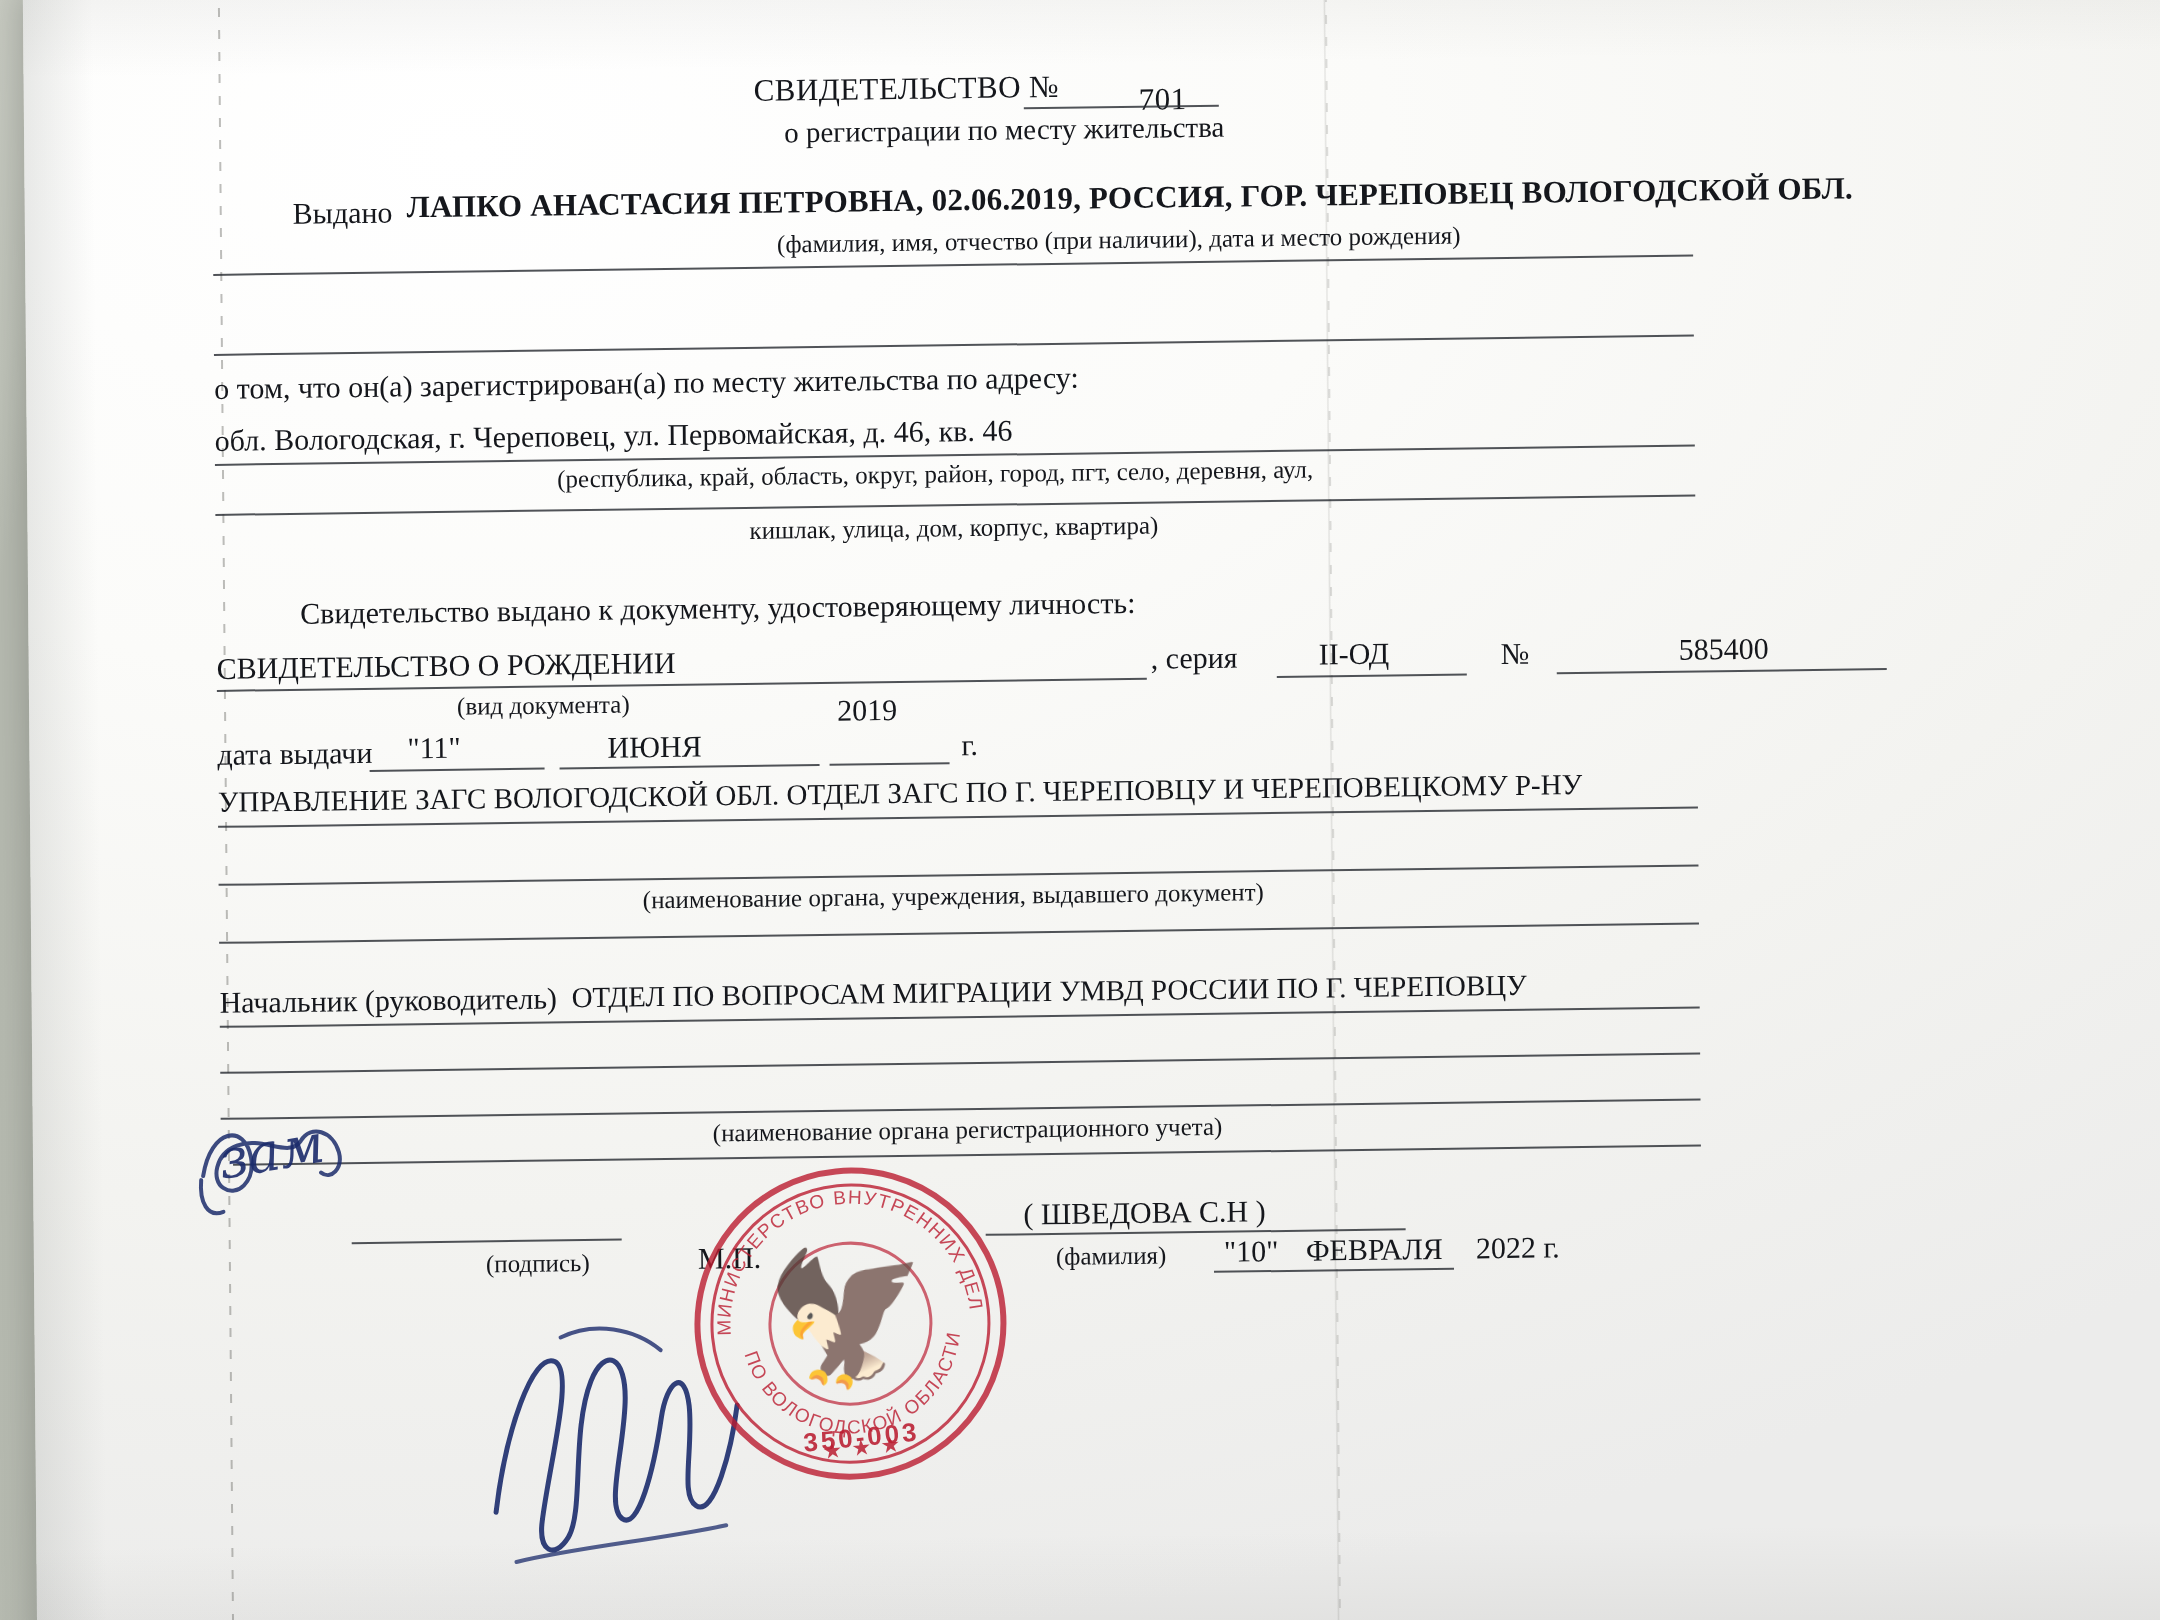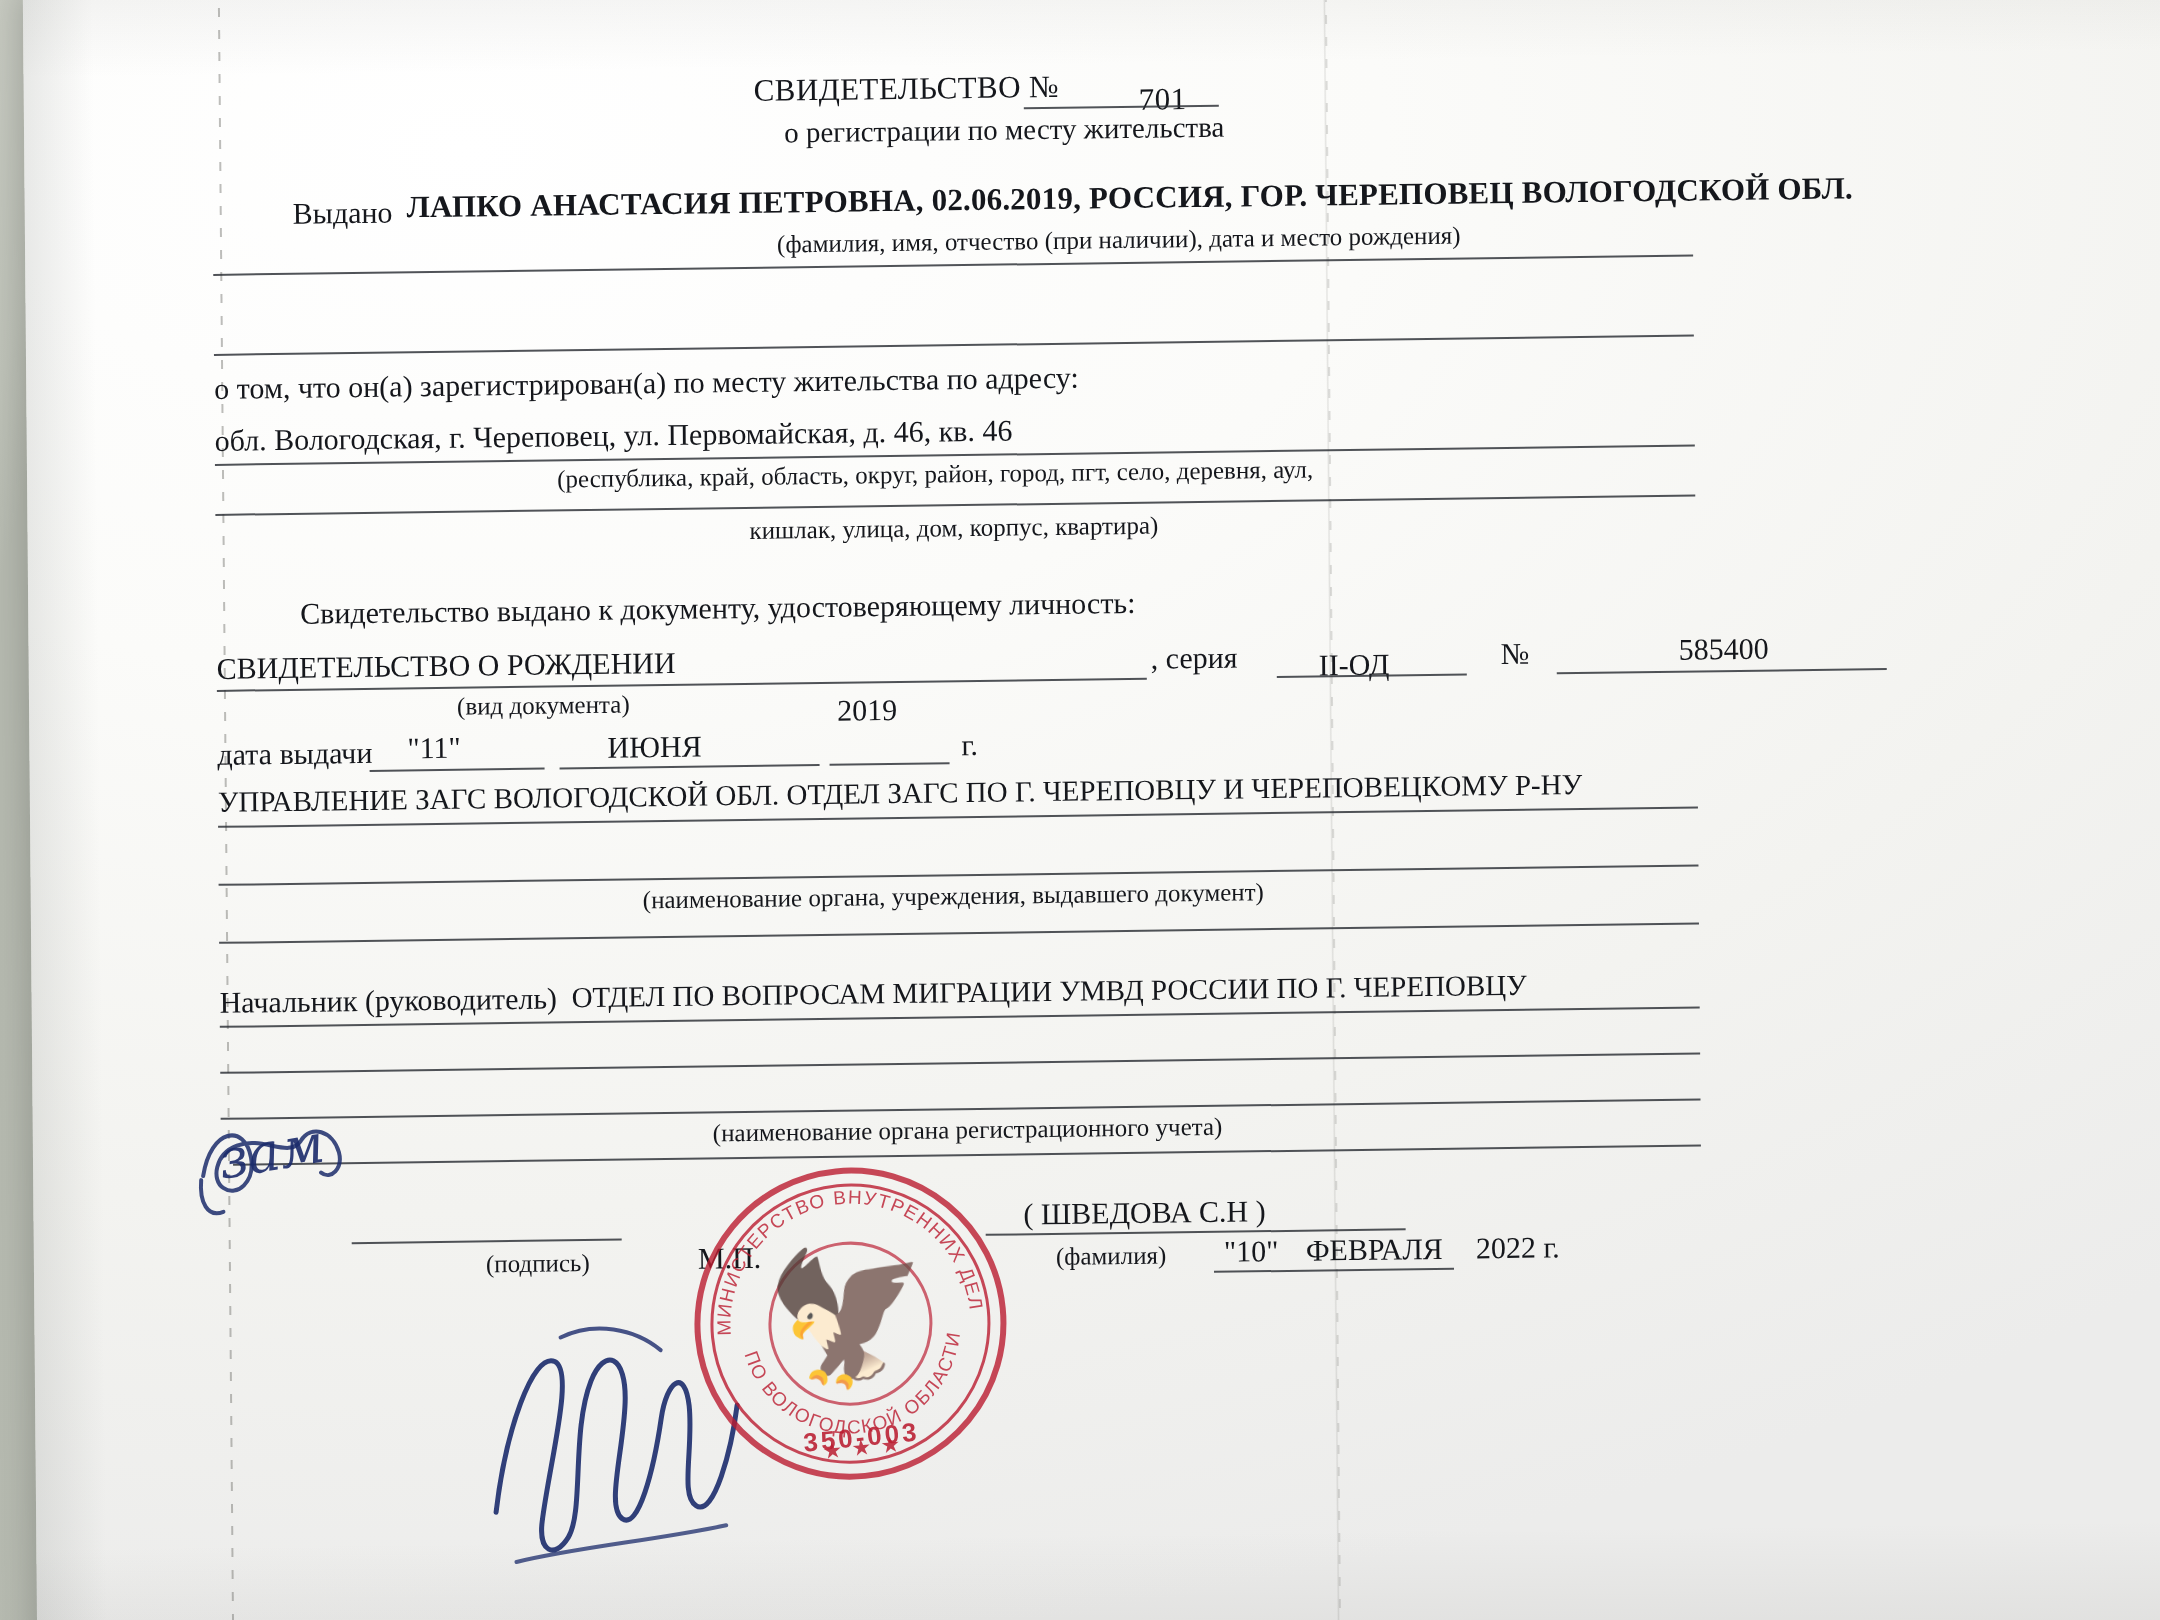--- a/index.html
+++ b/index.html
@@ -207,21 +207,21 @@
     <div class="rule" style="left:188px; top:528px; width:1480px;"></div>
     <div class="abs t-small" style="left:722px; top:538px;">кишлак, улица, дом, корпус, квартира)</div>
 
     <div class="abs t-body" style="left:272px; top:612px;">Свидетельство выдано к документу, удостоверяющему личность:</div>
 
     <div class="abs t-body" style="left:188px; top:666px;">СВИДЕТЕЛЬСТВО О РОЖДЕНИИ</div>
     <div class="rule" style="left:188px; top:704px; width:930px;"></div>
     <div class="abs t-small" style="left:428px; top:710px;">(вид документа)</div>
 
     <div class="abs t-body" style="left:1122px; top:668px;">, серия</div>
-    <div class="abs t-body" style="left:1290px; top:666px;margin-top:11px;">II-ОД</div>
+    <div class="abs t-body" style="left:1290px; top:666px;">II-ОД</div>
     <div class="rule" style="left:1248px; top:704px; width:190px;"></div>
 
     <div class="abs t-body" style="left:1472px; top:668px;">№</div>
     <div class="abs t-body" style="left:1650px; top:666px;">585400</div>
     <div class="rule" style="left:1528px; top:704px; width:330px;"></div>
 
     <div class="abs t-body" style="left:188px; top:752px;">дата выдачи</div>
     <div class="abs t-body" style="left:378px; top:748px;">"11"</div>
     <div class="rule" style="left:340px; top:786px; width:175px;"></div>
     <div class="abs t-body" style="left:578px; top:750px;">ИЮНЯ</div>

